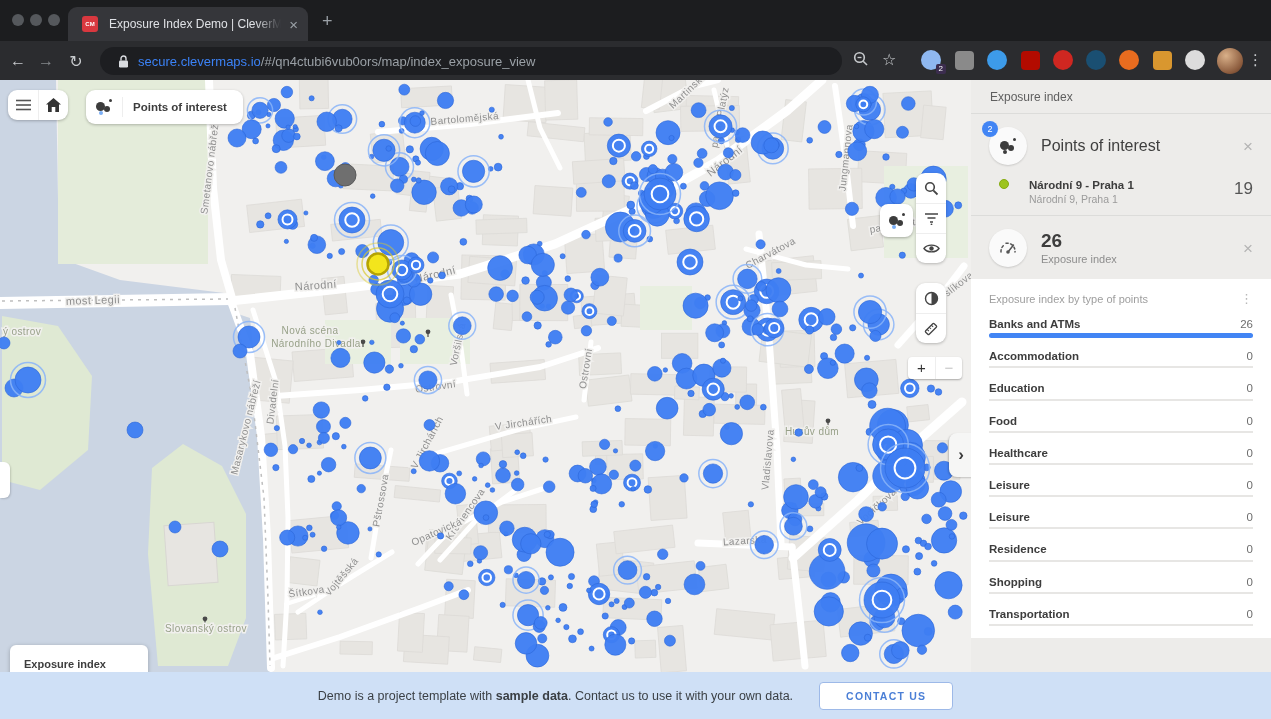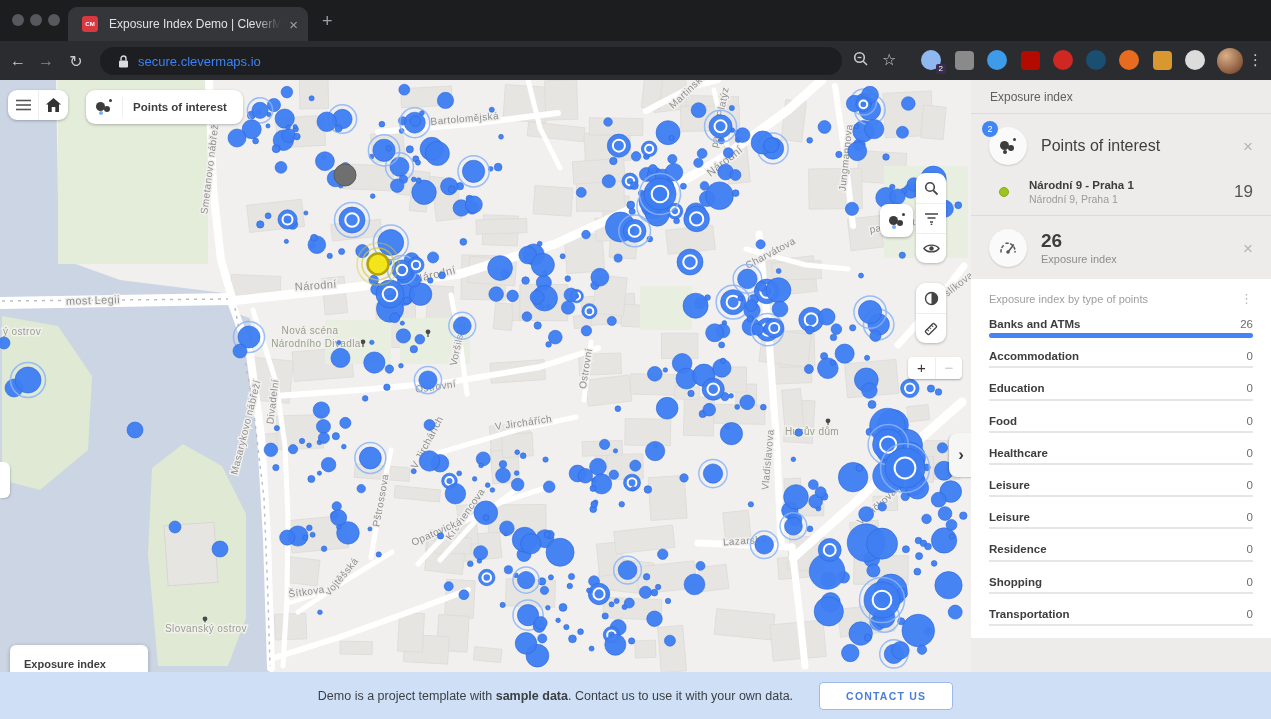--- a/index.html
+++ b/index.html
@@ -74,21 +74,21 @@
   .sb-viewtitle{font-size:12px;color:#5f5f5f;padding:10px 19px 9px;}
   .sb-div{height:1px;background:#dcdcda;}
   .sb-section{padding:13px 18px 10px;position:relative;}
   .sb-head{display:flex;align-items:center;}
   .sb-avatar{width:38px;height:38px;border-radius:50%;background:#fafafa;box-shadow:0 1px 2px rgba(0,0,0,.15);
     display:flex;align-items:center;justify-content:center;position:relative;flex:none;}
   .sb-badge{position:absolute;left:-7px;top:-6px;width:16px;height:16px;border-radius:50%;background:#4285f4;
     color:#fff;font-size:9px;display:flex;align-items:center;justify-content:center;}
   .sb-title{font-size:16px;color:#3f3f3f;margin-left:14px;}
   .sb-close{margin-left:auto;color:#b4b4b4;font-size:17px;line-height:1;}
-  .poi-item{display:flex;align-items:center;margin:14px 0 0 4px;}
+  .poi-item{display:flex;margin:14px 0 0 4px;}
   .poi-dot{width:10px;height:10px;border-radius:50%;background:#9dc41e;border:1px solid #86ab12;
     margin:0 20px 0 6px;flex:none;}
   .poi-item .tx .t1{font-size:11.5px;font-weight:bold;color:#3d3d3d;}
   .poi-item .tx .t2{font-size:10.5px;color:#9b9b9b;margin-top:2px;}
   .poi-item .val{margin-left:auto;font-size:17px;color:#555;}
   .ind-num{font-size:19px;font-weight:bold;color:#3d3d3d;line-height:1.1;}
   .ind-sub{font-size:11px;color:#8d8d8d;margin-top:2px;}
   .card{background:#fff;margin-top:2px;padding:0 18px 6px;}
   .card-head{display:flex;align-items:center;padding:12px 0 4px;}
   .card-head .ct{font-size:11px;color:#9e9e9e;}
@@ -122,20 +122,21 @@
 <div class="toolbar">
   <div class="navbtn" style="left:6px">←</div>
   <div class="navbtn" style="left:34px;color:#85888c">→</div>
   <div class="navbtn" style="left:64px">↻</div>
   <div class="omnibox">
     <svg class="lock" width="11" height="13" viewBox="0 0 11 13">
       <rect x="1" y="5.5" width="9" height="7" rx="1.2" fill="#dadce0"></rect>
       <path d="M3 5.5 V3.5 a2.5 2.5 0 0 1 5 0 V5.5" fill="none" stroke="#dadce0" stroke-width="1.4"></path>
     </svg>
     <span class="url-domain">secure.clevermaps.io</span>
+      <span class="url-path">/#/qn4ctubi6vub0ors/map/index_exposure_view</span>
   </div>
   <div class="obicon" style="left:852px">
     <svg width="18" height="18" viewBox="0 0 18 18">
         <circle cx="7.5" cy="7.5" r="4.8" fill="none" stroke="#c7cacd" stroke-width="1.6"></circle>
         <line x1="11.2" y1="11.2" x2="15" y2="15" stroke="#c7cacd" stroke-width="1.6"></line>
         <line x1="5.5" y1="7.5" x2="9.5" y2="7.5" stroke="#c7cacd" stroke-width="1.3"></line>
       </svg>
   </div>
   <div class="obicon" style="left:882px;font-size:16px">☆</div>
   <div class="extrow">

